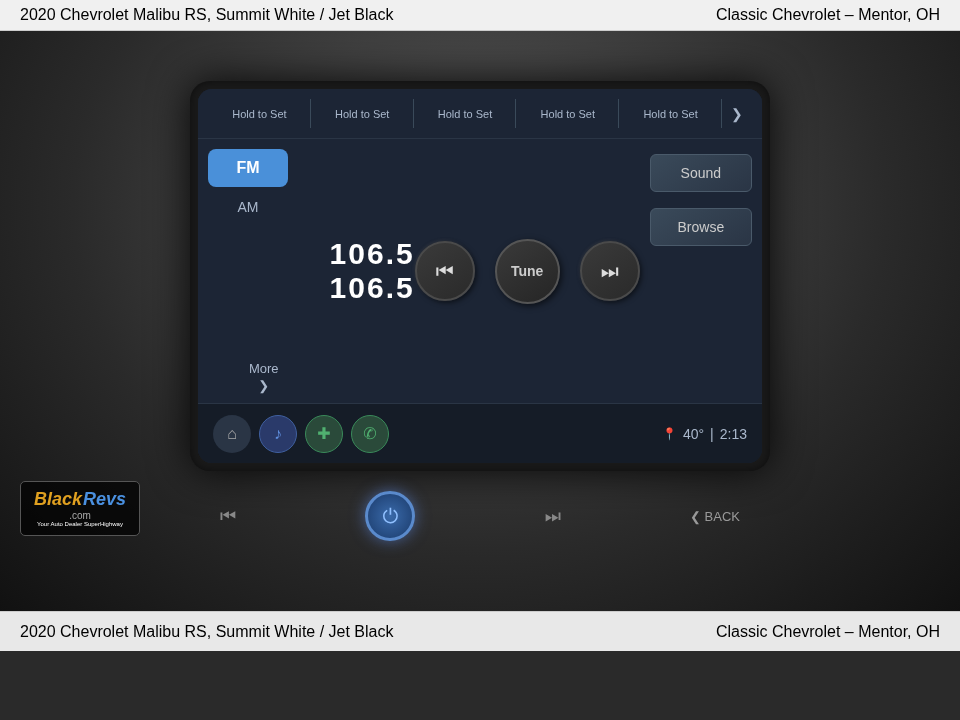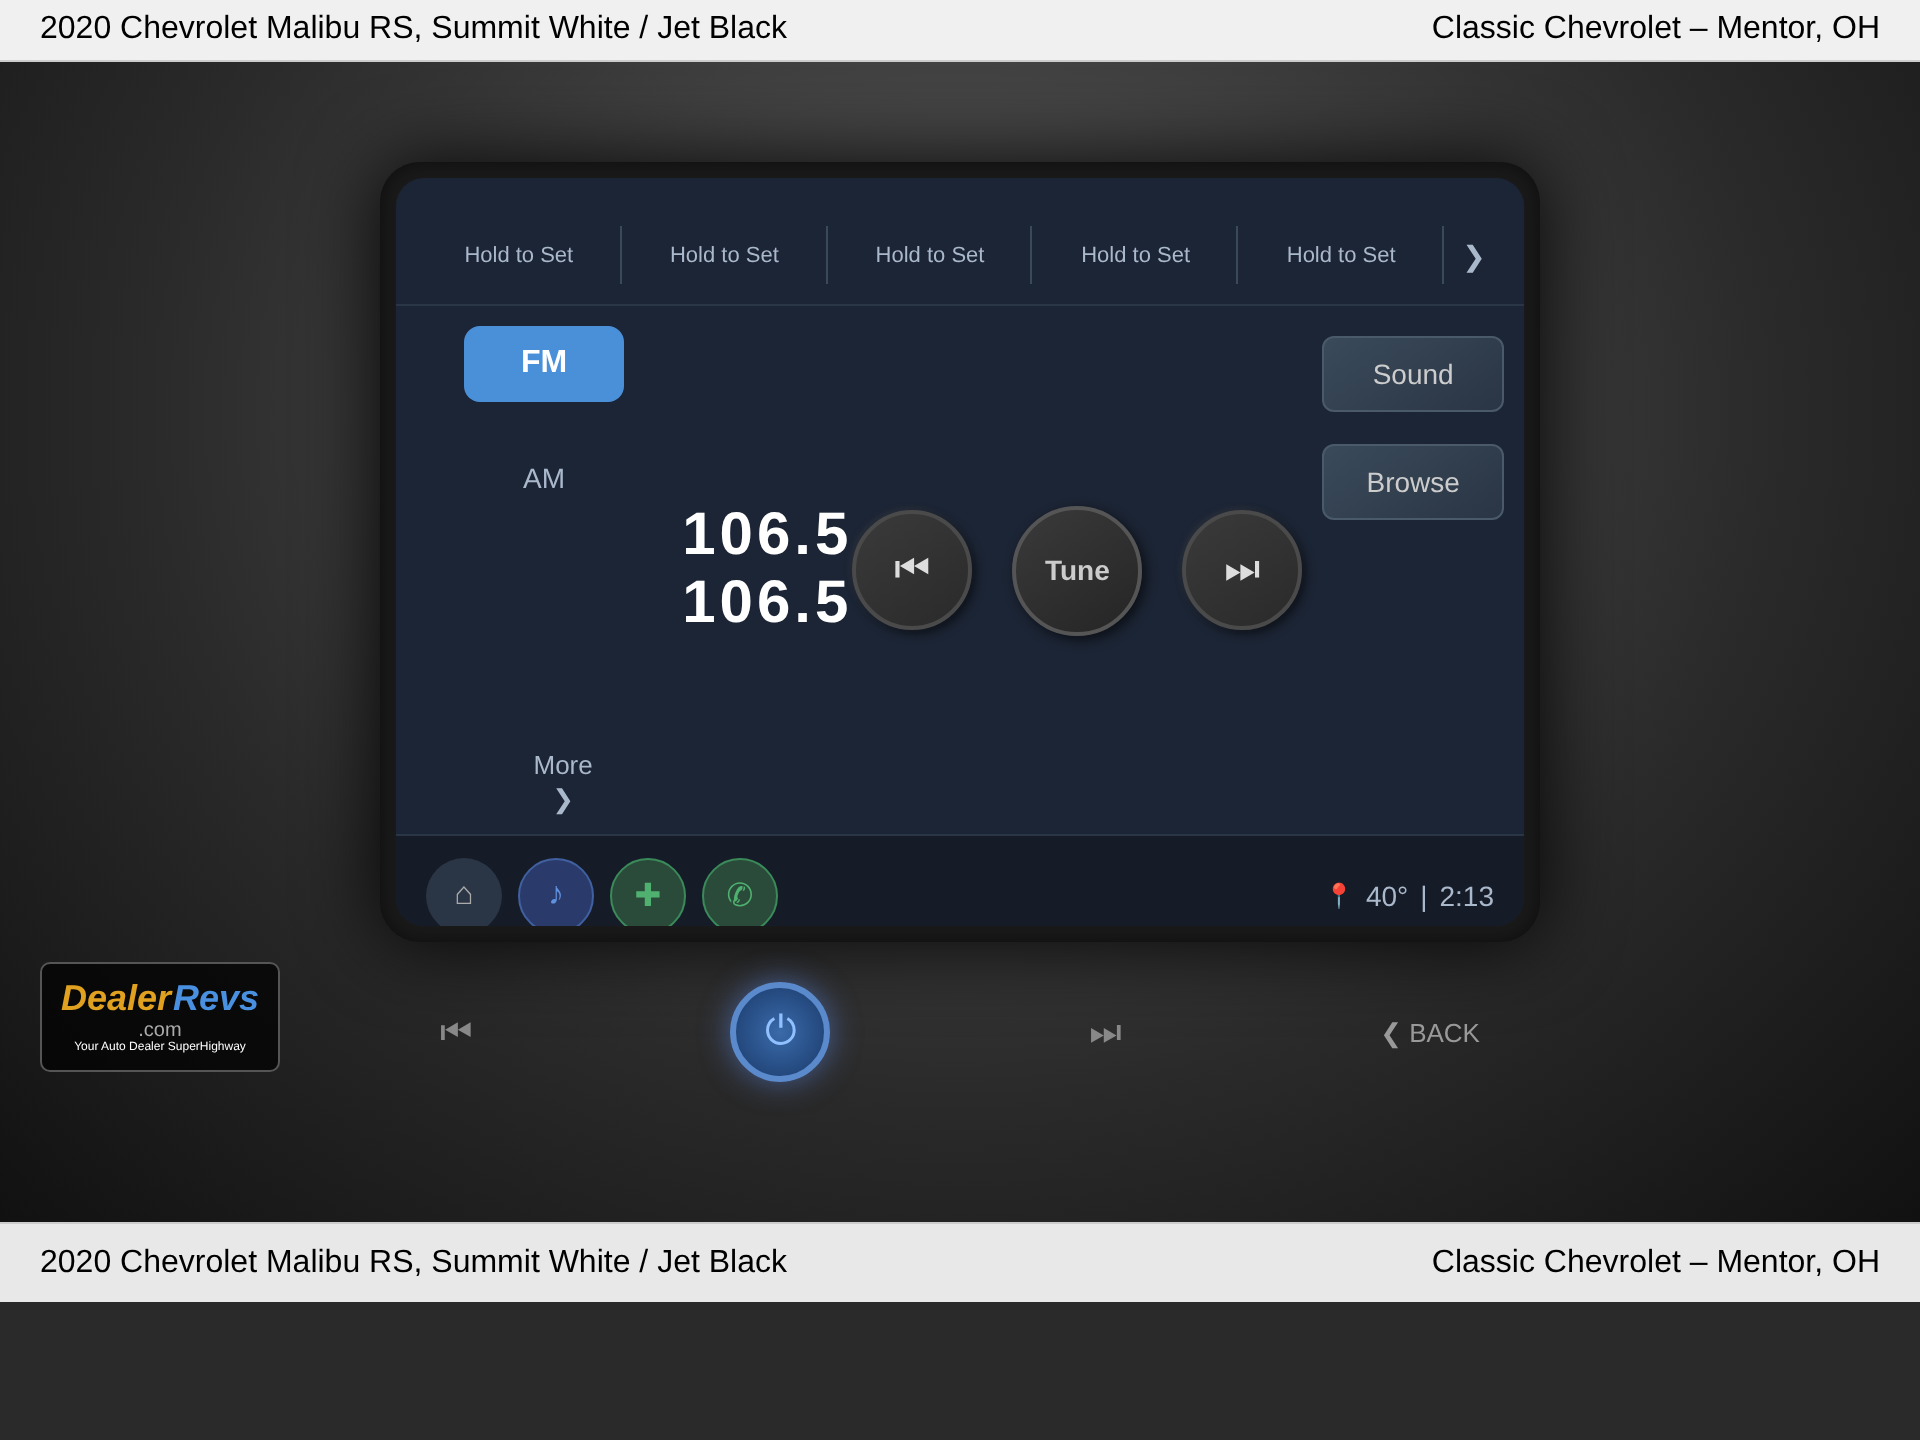--- a/index.html
+++ b/index.html
@@ -67,21 +67,20 @@
 
     
     .preset-row {
       display: flex;
       align-items: center;
       background: #1c2535;
       padding: 0 10px;
       height: 50px;
       border-bottom: 1px solid #2a3545;
       gap: 0;
-      margin-top: 14px;
     }
     .preset-btn {
       flex: 1;
       height: 100%;
       display: flex;
       align-items: center;
       justify-content: center;
       font-size: 11px;
       color: #aab8cc;
       cursor: pointer;
@@ -112,22 +111,21 @@
       display: flex;
       height: calc(100% - 50px - 60px);
       padding: 10px;
       gap: 10px;
     }
 
     .left-panel {
       width: 120px;
       display: flex;
       flex-direction: column;
-      gap: 20px;
-      margin-left: 24px;
+      gap: 2px;
     }
 
     .fm-btn {
       background: #4a90d9;
       color: white;
       border: none;
       border-radius: 8px;
       padding: 10px 20px;
       font-size: 16px;
       font-weight: bold;
@@ -477,21 +475,21 @@
     <div class="phys-btn">
       <span>⏭</span>
     </div>
     <div class="back-btn">
       <span>❮ BACK</span>
     </div>
   </div>
 
   <div class="watermark">
     <div style="display:flex;align-items:baseline;gap:1px;">
-      <span class="watermark-logo">Dealer</span>
+      <span class="watermark-logo">Black</span>
       <span style="color:#4a90e0;font-size:18px;font-weight:900;font-style:italic;">Revs</span>
     </div>
     <span style="color:#aaa;font-size:10px;font-weight:normal;">.com</span>
     <span class="watermark-sub">Your Auto Dealer SuperHighway</span>
   </div>
 
 </div>
 
 <div class="bottom-bar">
   <span>2020 Chevrolet Malibu RS,  Summit White / Jet Black</span>

